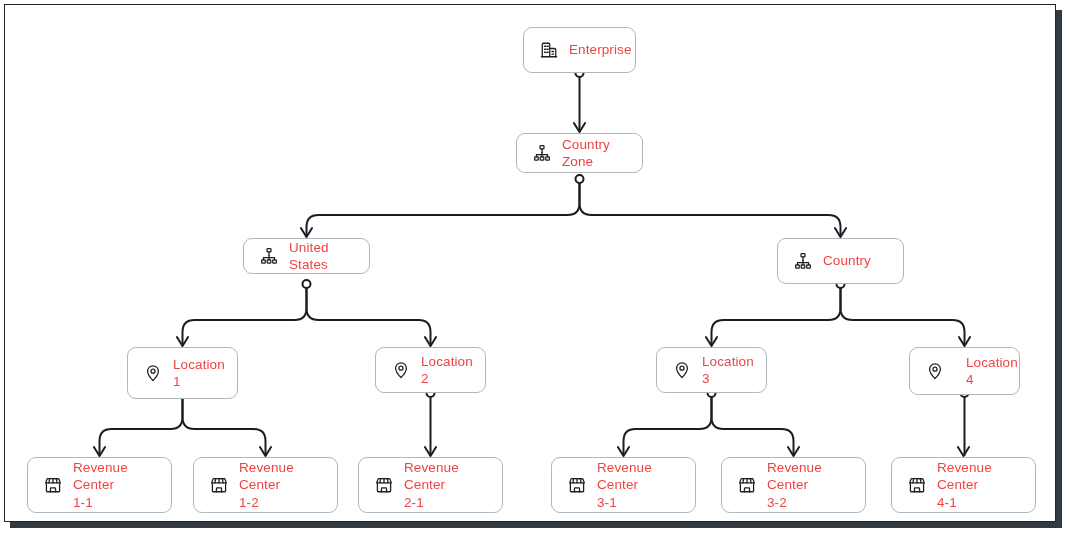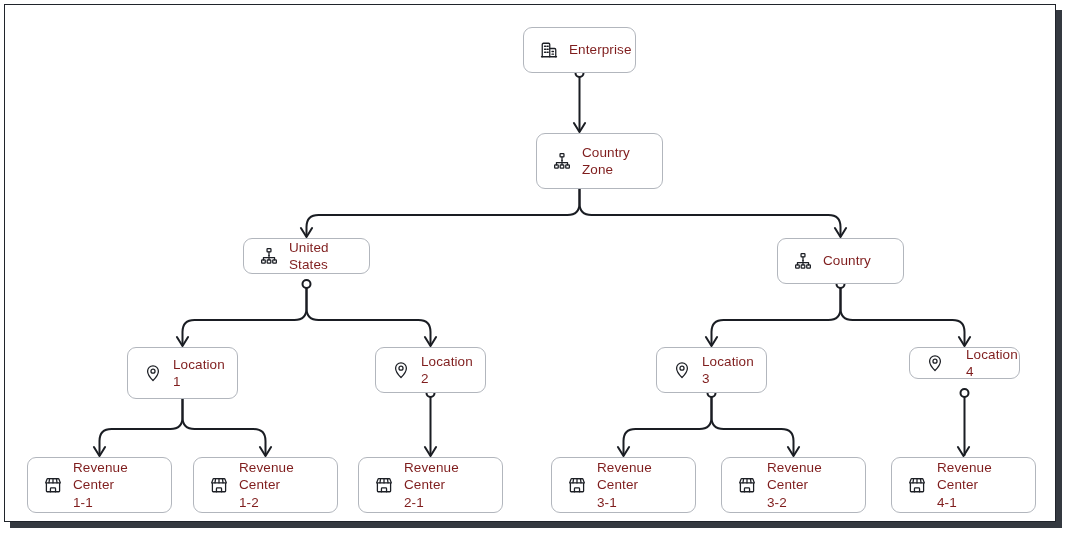--- a/index.html
+++ b/index.html
@@ -14,21 +14,21 @@
   #edges{position:absolute;left:0;top:0;width:1050px;height:516px;}
   #edges path{fill:none;stroke:#1a1d23;stroke-width:2;
                stroke-linecap:round;stroke-linejoin:round;}
   #edges .arrow{fill:none;stroke:#1a1d23;stroke-width:2;
                 stroke-linecap:round;stroke-linejoin:round;}
   #edges .handle{fill:#ffffff;stroke:#1a1d23;stroke-width:2;}
 
   .node{position:absolute;box-sizing:border-box;background:#ffffff;
         border:1px solid #b2b6bd;border-radius:9px;
         display:flex;align-items:center;gap:11px;
-        padding:0 16px;color:#7f1d1d;}
+        padding:0 16px;color:#ef4444;}
   .node .ico{flex:0 0 auto;width:18px;height:18px;display:block;}
   .node .ico svg{display:block;width:18px;height:18px;}
   .lbl{font-size:13.5px;line-height:1.28;letter-spacing:.1px;white-space:pre-line;}
 </style>
 </head>
 <body>
 
 <div id="canvas">
   <svg id="edges" viewBox="0 0 1050 516" xmlns="http://www.w3.org/2000/svg">
       <path d="M574.5 68 L574.5 126"></path>
@@ -72,21 +72,21 @@
           <svg viewBox="0 0 24 24" fill="none" stroke="#1c1f25" stroke-width="1.7" stroke-linecap="round" stroke-linejoin="round">
             <path d="M3 21V4.5a1.5 1.5 0 0 1 1.5-1.5h7A1.5 1.5 0 0 1 13 4.5V21"></path>
             <path d="M13 10h6.5A1.5 1.5 0 0 1 21 11.5V21"></path>
             <path d="M2 21h20"></path>
             <path d="M6 7h1.6M9.4 7H11M6 11h1.6M9.4 11H11M6 15h1.6M9.4 15H11"></path>
             <path d="M16 14h2M16 17.5h2"></path>
           </svg>
         </span>
         <span class="lbl">Enterprise</span>
       </div>
-      <div class="node" style="left: 511px; top: 128px; width: 127px; height: 56px; margin-left: 20px;">
+      <div class="node" style="left: 511px; top: 128px; width: 127px; height: 40px;">
         <span class="ico">
           <svg viewBox="0 0 24 24" fill="none" stroke="#1c1f25" stroke-width="1.7" stroke-linecap="round" stroke-linejoin="round">
             <rect x="9.4" y="2.2" width="5.2" height="4.4" rx="0.8"></rect>
             <rect x="2.2" y="17.2" width="4.8" height="4.4" rx="0.8"></rect>
             <rect x="9.6" y="17.2" width="4.8" height="4.4" rx="0.8"></rect>
             <rect x="17" y="17.2" width="4.8" height="4.4" rx="0.8"></rect>
             <path d="M12 6.6v4.6"></path>
             <path d="M4.6 17.2v-2.9h14.8v2.9"></path>
             <path d="M12 11.2v6"></path>
           </svg>
@@ -141,21 +141,21 @@
       </div>
       <div class="node" style="left: 651px; top: 342px; width: 111px; height: 46px; gap: 11px;">
         <span class="ico">
           <svg viewBox="0 0 24 24" fill="none" stroke="#1c1f25" stroke-width="1.7" stroke-linecap="round" stroke-linejoin="round">
             <path d="M12 22s7.2-7.1 7.2-12.4A7.2 7.2 0 0 0 4.8 9.6C4.8 14.9 12 22 12 22z"></path>
             <circle cx="12" cy="9.5" r="2.7"></circle>
           </svg>
         </span>
         <span class="lbl">Location 3</span>
       </div>
-      <div class="node" style="left: 904px; top: 342px; width: 111px; height: 32px; gap: 22px;">
+      <div class="node" style="left: 904px; top: 342px; width: 111px; height: 48px; gap: 22px;">
         <span class="ico">
           <svg viewBox="0 0 24 24" fill="none" stroke="#1c1f25" stroke-width="1.7" stroke-linecap="round" stroke-linejoin="round">
             <path d="M12 22s7.2-7.1 7.2-12.4A7.2 7.2 0 0 0 4.8 9.6C4.8 14.9 12 22 12 22z"></path>
             <circle cx="12" cy="9.5" r="2.7"></circle>
           </svg>
         </span>
         <span class="lbl">Location 4</span>
       </div>
       <div class="node" style="left: 22px; top: 452px; width: 145px; height: 56px;">
         <span class="ico">

